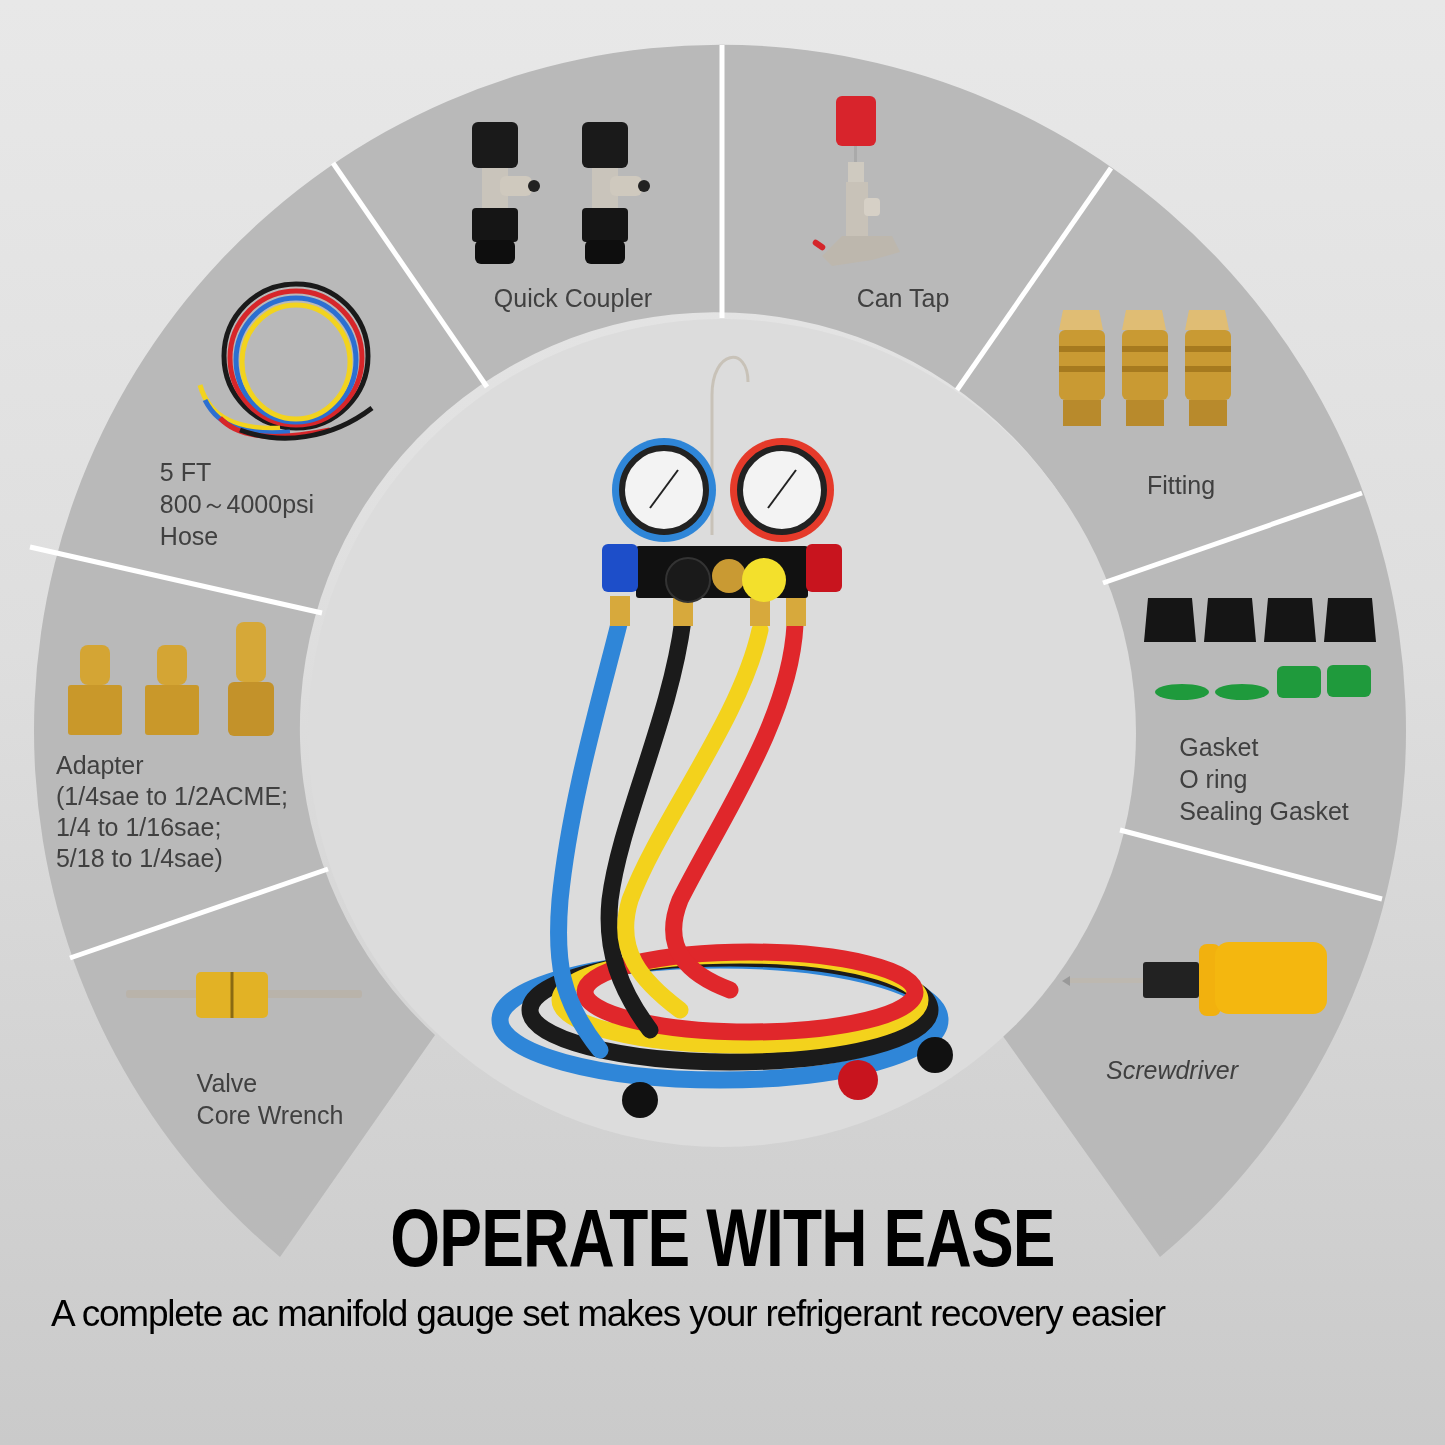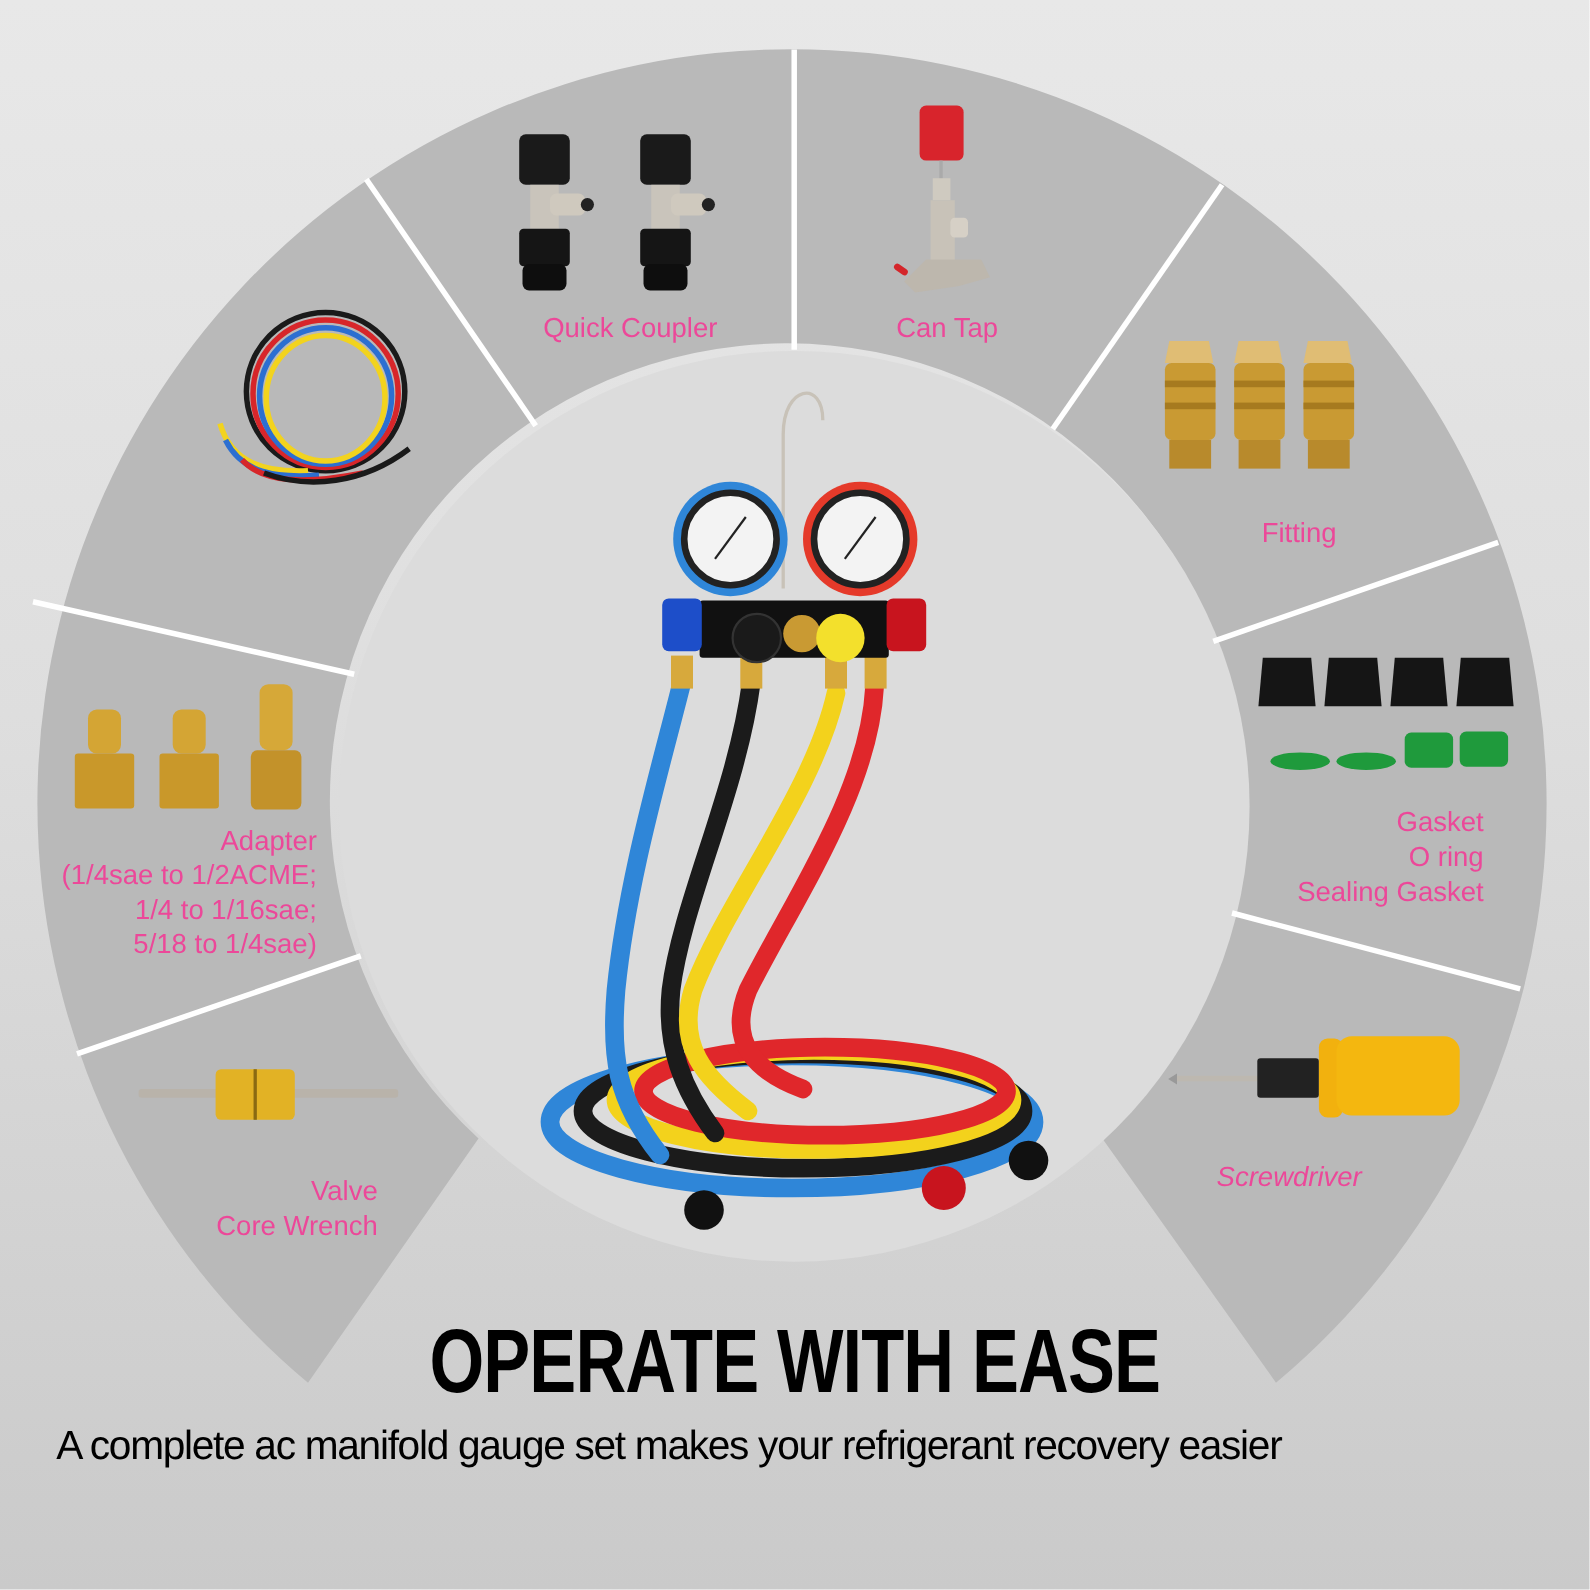--- a/index.html
+++ b/index.html
@@ -3,22 +3,22 @@
 <meta charset="utf-8">
 <style>
   html, body { margin: 0; padding: 0; }
   body {
     width: 1445px; height: 1445px; overflow: hidden; position: relative;
     background: linear-gradient(to bottom, #e8e8e8 0%, #dedede 45%, #cacaca 100%);
     font-family: "Liberation Sans", sans-serif;
   }
   #stage { position: absolute; left: 0; top: 0; width: 1445px; height: 1445px; }
   .label {
-    position: absolute; color: #ec4899; font-size: 25px; line-height: 32px;
-    text-align: right; transform: translateX(-50%); white-space: nowrap;
+    position: absolute; color: #404040; font-size: 25px; line-height: 32px;
+    text-align: left; transform: translateX(-50%); white-space: nowrap;
     font-family: "Liberation Sans", sans-serif;
   }
   .label span { display: block; }
   .headline {
     position: absolute; left: 0; width: 1445px; top: 1193px; text-align: center;
     font-family: "Liberation Sans", sans-serif; font-weight: 700; font-size: 82px;
     color: #000; letter-spacing: -1px; transform: scaleX(0.78); transform-origin: center;
     line-height: 90px;
   }
   .subline {
@@ -187,24 +187,29 @@
     <circle cx="782" cy="490" r="52" fill="#e53a2a"></circle>
     <circle cx="782" cy="490" r="42" fill="#f3f3f3" stroke="#222" stroke-width="6"></circle>
     <line x1="768" y1="508" x2="796" y2="470" stroke="#222" stroke-width="2"></line>
 
     <circle cx="640" cy="1100" r="18" fill="#111"></circle>
     <circle cx="858" cy="1080" r="20" fill="#c8141e"></circle>
     <circle cx="935" cy="1055" r="18" fill="#111"></circle>
   </g>
 </svg>
 
+<div class="label" style="left:237px;top:456px;">
+  <span>5 FT</span>
+  <span>800～4000psi</span>
+  <span>Hose</span>
+</div>
 <div class="label" style="left:573px;top:282px;">
   <span>Quick Coupler</span>
 </div>
-<div class="label" style="left:861px;top:282px;">
+<div class="label" style="left:903px;top:282px;">
   <span>Can Tap</span>
 </div>
 <div class="label" style="left:1146px;top:469px;margin-left:35px;">
   <span>Fitting</span>
 </div>
 <div class="label" style="left:172px;top:750px;line-height:31px;">
   <span>Adapter</span>
   <span>(1/4sae to 1/2ACME;</span>
   <span>1/4 to 1/16sae;</span>
   <span>5/18 to 1/4sae)</span>

